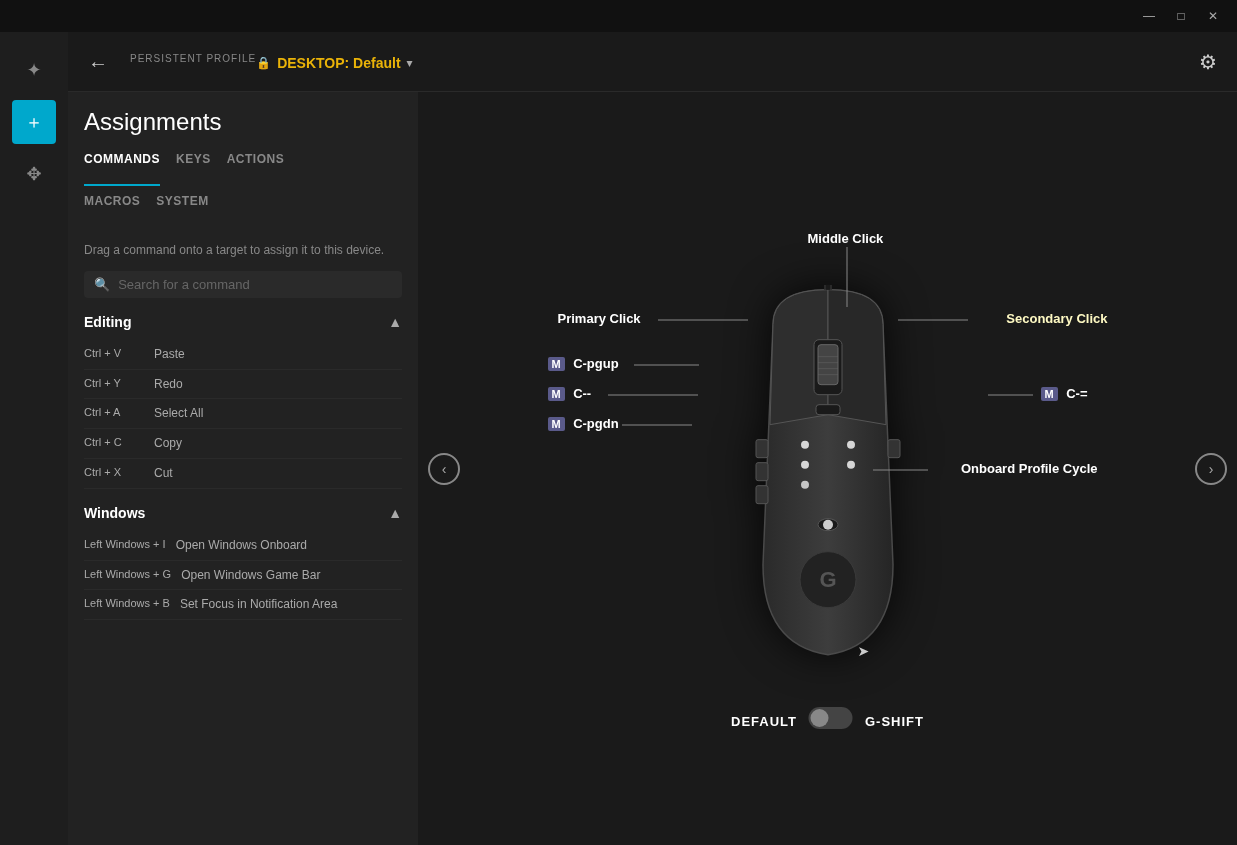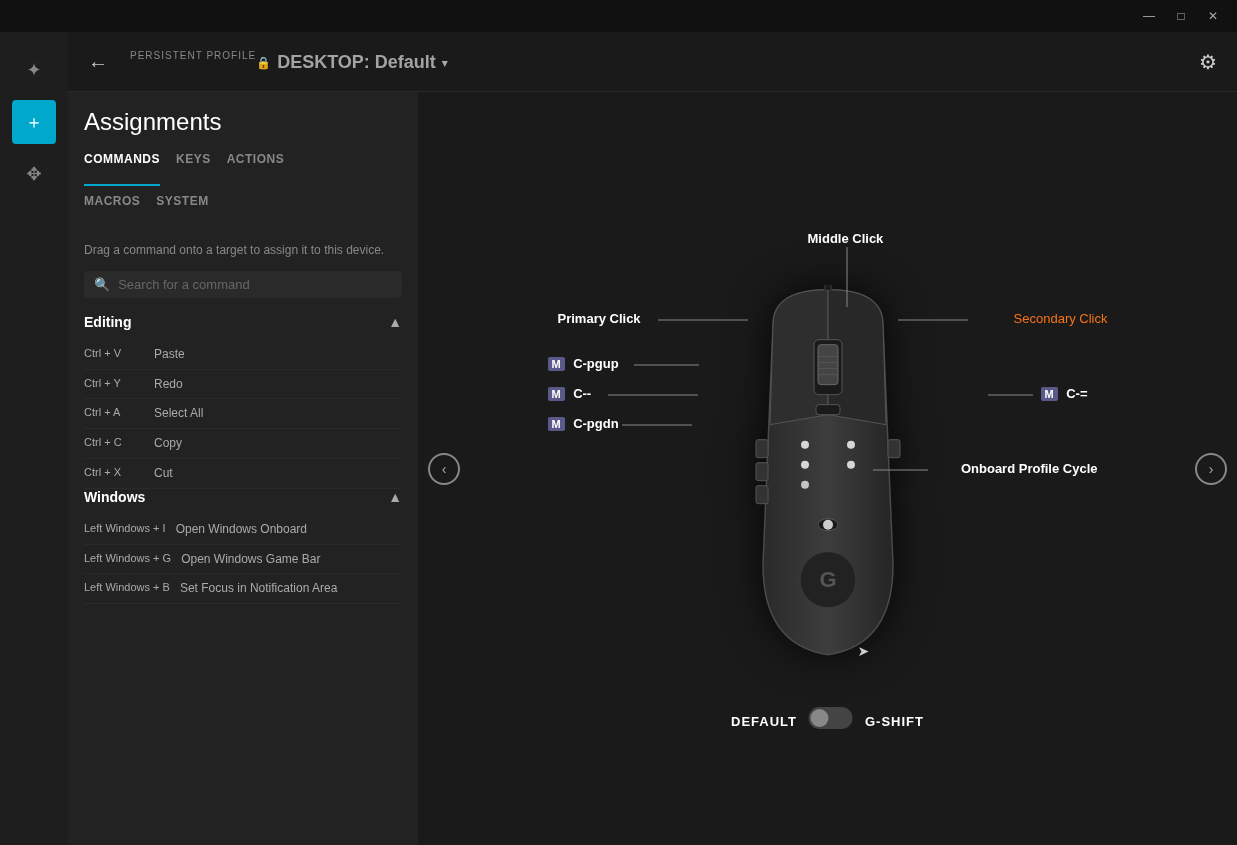--- a/index.html
+++ b/index.html
@@ -90,22 +90,22 @@
       display: flex;
       align-items: center;
       gap: 6px;
       margin-top: 2px;
     }
     .lock-icon {
       color: #00a8cc;
       font-size: 12px;
     }
     .profile-name {
-      color: #a3a3a3;
-      font-size: 18px;
+      color: #eab308;
+      font-size: 14px;
       font-weight: 600;
     }
     .chevron-icon {
       color: #aaa;
       font-size: 12px;
     }
     .back-btn {
       color: #ccc;
       font-size: 20px;
       cursor: pointer;
@@ -342,21 +342,21 @@
   </div>
   <div class="command-item">
     <span class="command-key">Ctrl + C</span>
     <span class="command-label">Copy</span>
   </div>
   <div class="command-item">
     <span class="command-key">Ctrl + X</span>
     <span class="command-label">Cut</span>
   </div>
 
-  <div class="section-header" style="margin-top:0;">
+  <div class="section-header" style="margin-top:16px;">
     <span class="section-title">Windows</span>
     <span class="collapse-icon">▲</span>
   </div>
 
   <div class="command-item">
     <span class="command-key">Left Windows + I</span>
     <span class="command-label">Open Windows Onboard</span>
   </div>
   <div class="command-item">
     <span class="command-key">Left Windows + G</span>
@@ -438,21 +438,21 @@
     </div>
 
     <div style="position:absolute; top:120px; left:30px;">
       <span style="font-size:13px; font-weight:700; color:#fff;">Primary Click</span>
       <svg style="position:absolute; top:10px; left:100px;" width="120" height="2">
         <line x1="0" y1="1" x2="90" y2="1" stroke="#888" stroke-width="1"></line>
       </svg>
     </div>
 
     <div style="position:absolute; top:120px; right:20px;">
-      <span style="font-size:13px; font-weight:400; color:#f97316;">Secondary Click</span>
+      <span style="font-size:13px; font-weight:700; color:#fef9c3;">Secondary Click</span>
       <svg style="position:absolute; top:10px; right:130px;" width="80" height="2">
         <line x1="0" y1="1" x2="70" y2="1" stroke="#888" stroke-width="1"></line>
       </svg>
     </div>
 
     <div style="position:absolute; top:165px; left:20px;">
       <span style="font-size:11px; background:#5a5a8a; color:#fff; padding:1px 4px; border-radius:2px; font-weight:700; margin-right:4px;">M</span>
       <span style="font-size:13px; font-weight:700; color:#fff;">C-pgup</span>
       <svg style="position:absolute; top:10px; left:86px;" width="70" height="2">
         <line x1="0" y1="1" x2="65" y2="1" stroke="#888" stroke-width="1"></line>

